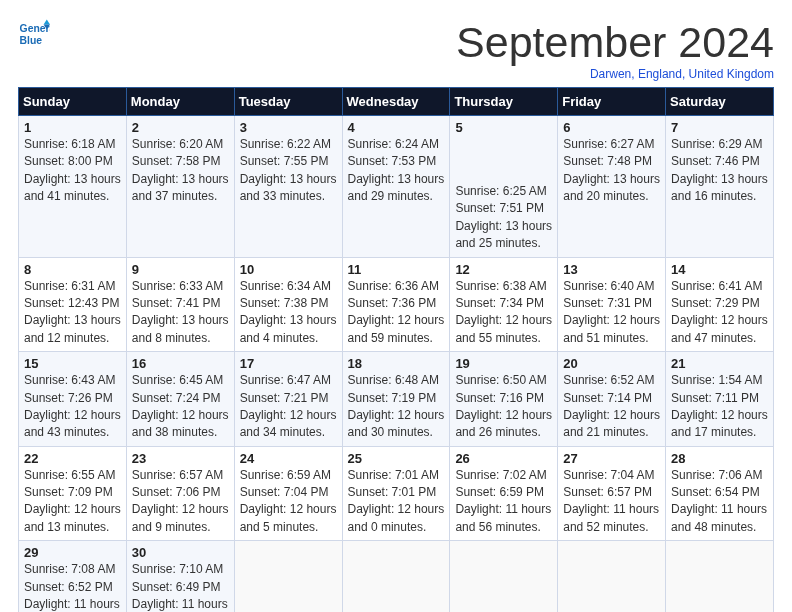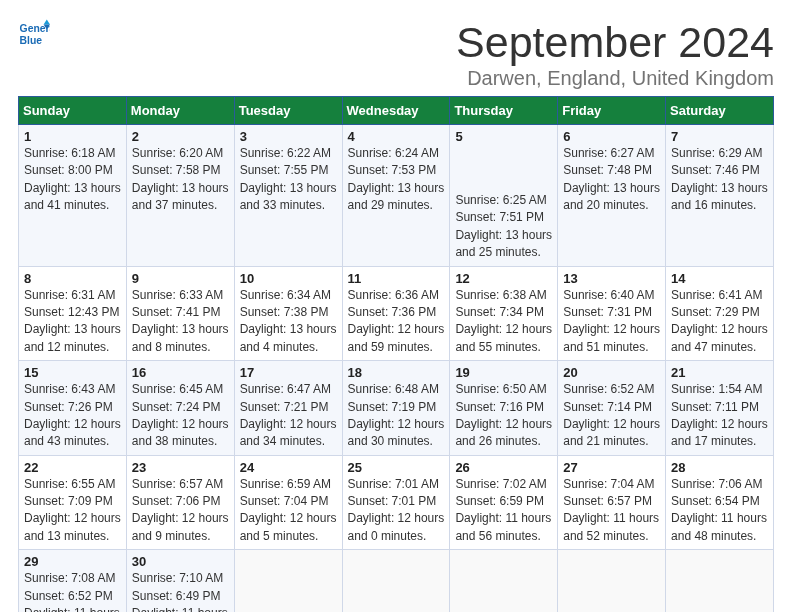--- a/index.html
+++ b/index.html
@@ -33,30 +33,30 @@
     }
     .title-block {
       text-align: right;
     }
     .main-title {
       font-size: 43px;
       color: #333;
       font-weight: normal;
     }
     .subtitle {
-      font-size: 20px;
-      color: #737373;
+      font-size: 12px;
+      color: #1d4ed8;
     }
     .calendar {
       width: 100%;
       border-collapse: collapse;
       font-size: 10.5px;
     }
     .calendar thead tr th {
-      background: #15803d;
+      background: #0f172a;
       color: #fff;
       font-weight: bold;
       font-size: 13px;
       padding: 6px 4px;
       text-align: left;
       border: 1px solid #2a5a9a;
     }
     .calendar tbody tr td {
       border: 1px solid #d0d8e8;
       vertical-align: top;

